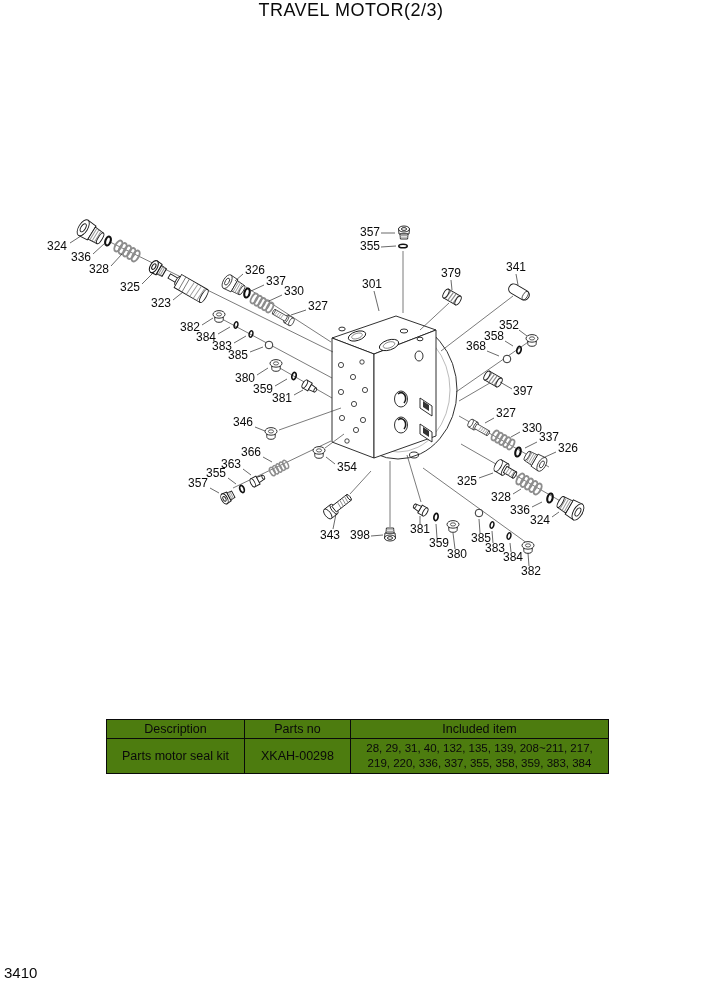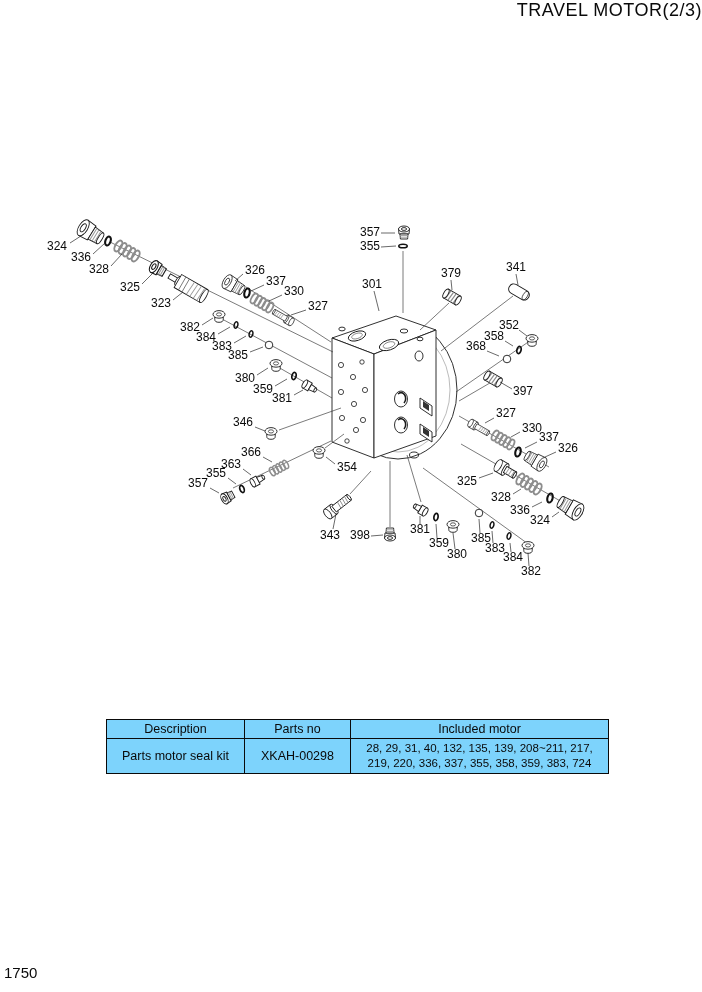--- a/index.html
+++ b/index.html
@@ -3,34 +3,34 @@
 <meta charset="utf-8">
 <style>
   html,body { margin:0; padding:0; background:#e8e8e8; }
   .page {
     position:relative; width:702px; height:992px; margin:0 auto;
     background:#ffffff; overflow:hidden;
     font-family:"Liberation Sans", sans-serif; color:#000;
   }
   .doc-title {
     position:absolute; top:0px; left:0; width:100%;
-    text-align:right; font-size:18px; letter-spacing:0.5px;
+    text-align:center; font-size:18px; letter-spacing:0.5px;
     font-weight:400; color:#0a0a0a;
   }
   svg.diagram { position:absolute; left:0; top:0; }
   svg.diagram .callout-text {
     font-family:"Liberation Sans", sans-serif;
     font-size:12px; fill:#0a0a0a;
     text-anchor:middle; dominant-baseline:middle;
   }
   svg.diagram line.leader { stroke:#2a2a2a; stroke-width:0.7; }
   .parts-table {
     position:absolute; left:106px; top:719px;
     border-collapse:collapse; table-layout:fixed;
-    font-size:12.5px; color:#0a0a0a; background:#7dd3fc;
+    font-size:12.5px; color:#0a0a0a; background:#4d7c0f;
   }
   .parts-table th, .parts-table td {
     border:1.2px solid #0a0a0a; text-align:center; vertical-align:middle;
     padding:1px 4px; font-weight:400;
   }
   .parts-table th { height:16px; }
   .parts-table td { height:32px; }
   .col-desc  { width:138px; }
   .col-parts { width:106px; }
   .col-incl  { width:258px; }
@@ -345,26 +345,26 @@
   <table class="parts-table">
     <colgroup>
         <col class="col-desc">
         <col class="col-parts">
         <col class="col-incl">
       </colgroup>
     <thead>
       <tr>
         <th>Description</th>
         <th>Parts no</th>
-        <th>Included motor</th>
+        <th>Included item</th>
       </tr>
     </thead>
     <tbody>
       <tr>
         <td>Parts motor seal kit</td>
         <td>XKAH-00298</td>
-        <td class="incl">28, 29, 31, 40, 132, 135, 139, 208~211, 217, 219, 220, 336, 337, 355, 358, 359, 383, 724</td>
+        <td class="incl">28, 29, 31, 40, 132, 135, 139, 208~211, 217, 219, 220, 336, 337, 355, 358, 359, 383, 384</td>
       </tr>
     </tbody>
   </table>
 
-  <div class="page-number">1750</div>
+  <div class="page-number">3410</div>
 </div>
 
 </body></html>

